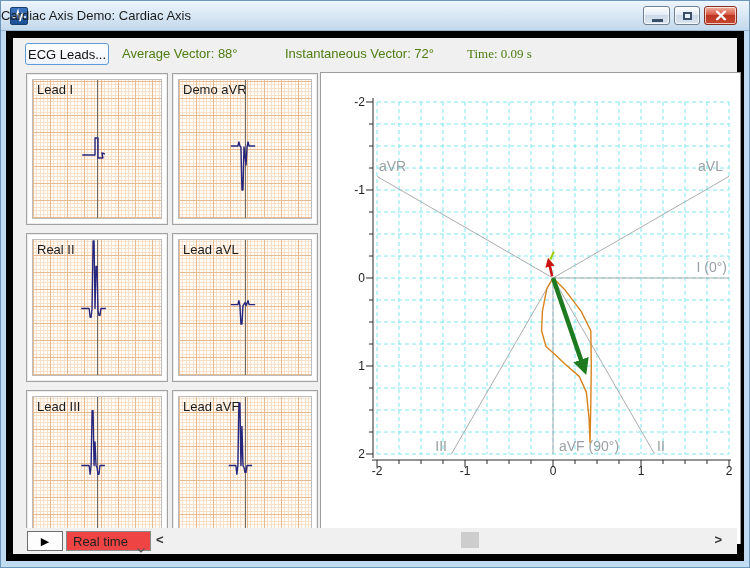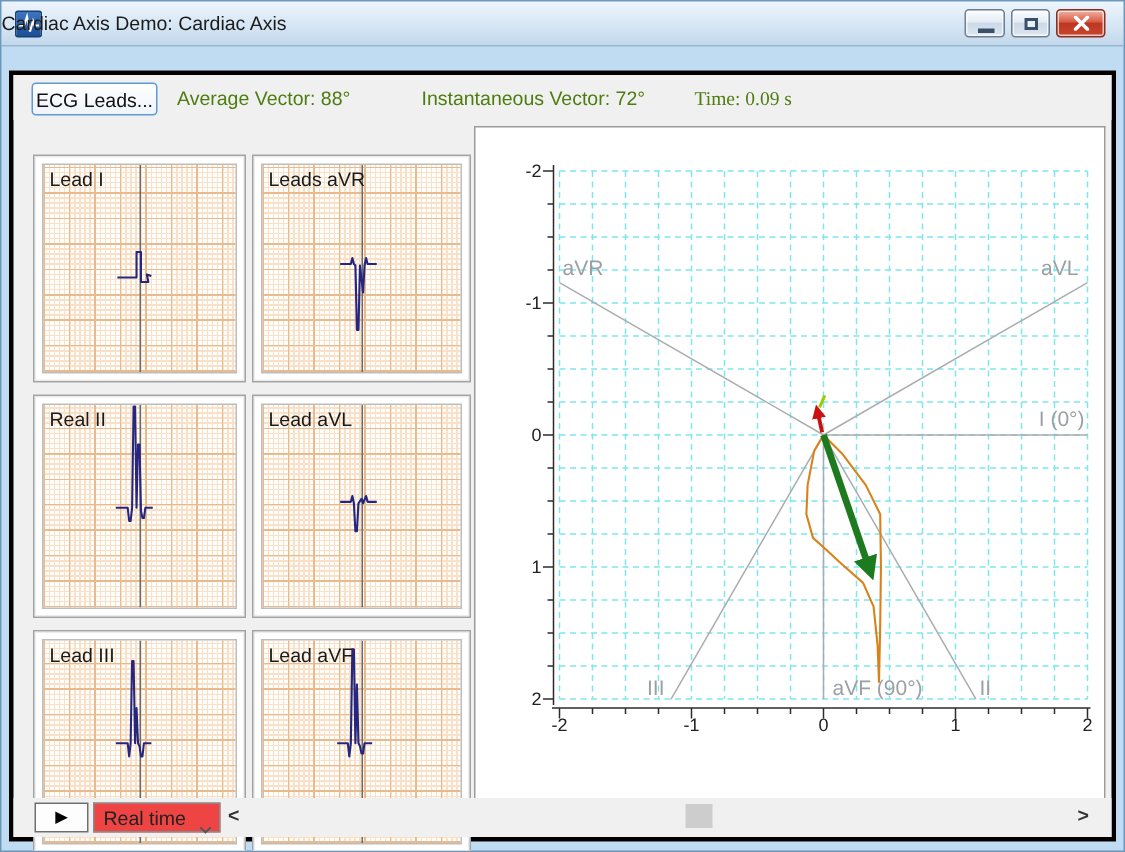--- a/index.html
+++ b/index.html
@@ -14,29 +14,29 @@
   .win-controls{position:absolute;top:5px;right:12px;display:flex;gap:4px;}
   .win-btn{height:19px;border:1px solid #6f7f90;border-radius:3px;position:relative;
     background:linear-gradient(#fdfdfd,#e3ecf5 45%,#ccd9e8 50%,#dce6f0);box-shadow:inset 0 0 0 1px rgba(255,255,255,.7);}
   .win-btn.min{width:27px;} .win-btn.res{width:26px;}
   .win-btn.close{width:33px;border-color:#8c2f1f;
     background:linear-gradient(#f0b3a3,#d95a42 45%,#bb3723 50%,#c8452c);}
   .glyph-min{position:absolute;left:50%;top:12px;width:11px;height:3px;margin-left:-5px;background:#3a5068;}
   .glyph-res{position:absolute;left:50%;top:5px;width:9px;height:8px;margin-left:-4px;border:2px solid #3a5068;background:#e9f1f8;}
   .glyph-x{position:absolute;left:50%;top:50%;transform:translate(-50%,-50%);}
   
-  .client{position:absolute;top:30px;left:5px;right:5px;bottom:6px;background:#f0f0f0;border:3px solid #000000;margin-top:16px;}
+  .client{position:absolute;top:30px;left:5px;right:5px;bottom:6px;background:#f0f0f0;border:7px solid #000000;}
   .toolbar{position:absolute;top:0;left:0;right:0;height:30px;background:#f0f0f0;}
   .btn-ecg{position:absolute;left:12px;top:5px;width:84px;height:22px;border:1px solid #5e9ad6;border-radius:3px;
     background:linear-gradient(#ffffff,#eef4fb);font-size:13px;color:#111;padding:0;}
   .tb-label{position:absolute;top:8px;font-size:13px;color:#4d7c0f;white-space:nowrap;}
   .tb-avg{left:109px;} .tb-inst{left:272px;} .tb-time{left:454px;font-family:Liberation Serif, serif;}
   
   .content{position:absolute;top:30px;left:0;right:0;height:476px;}
-  .leads-grid{position:absolute;left:13px;top:23px;display:grid;grid-template-columns:142px 146px;
+  .leads-grid{position:absolute;left:13px;top:5px;display:grid;grid-template-columns:142px 146px;
     grid-template-rows:152px 149px 149px;column-gap:4px;row-gap:8px;}
   .lead-panel{background:#fff;border:1px solid #a2a2a2;box-shadow:inset 0 0 0 1px #ececec;padding:5px;}
   .lead-grid{position:relative;width:100%;height:100%;border:1px solid #bdbdbd;overflow:hidden;
     background:
       repeating-linear-gradient(90deg,#e9ba8e 0 1px,transparent 1px 17px),
       repeating-linear-gradient(0deg,#e9ba8e 0 1px,transparent 1px 17px),
       repeating-linear-gradient(90deg,#f8e0c9 0 1px,transparent 1px 3.4px),
       repeating-linear-gradient(0deg,#f8e0c9 0 1px,transparent 1px 3.4px),
       #fffdf9;}
   .lead-cursor{position:absolute;left:50%;top:0;bottom:0;width:1px;background:#6a6a6a;}
@@ -105,21 +105,21 @@
               </svg>
             <span class="lead-title">Lead I</span>
           </div>
         </div>
         <div class="lead-panel">
           <div class="lead-grid">
             <div class="lead-cursor"></div>
             <svg class="lead-wave" viewBox="0 0 130 138" preserveAspectRatio="none">
                 <polyline points="51,66 58,66 59,62 60,66 61,67 62,110 63,110 64,67 66,85 67,67 68,62 69,66 75,66" fill="none" stroke="#26267e" stroke-width="1.4" stroke-linejoin="round"></polyline>
               </svg>
-            <span class="lead-title">Leads aVR</span>
+            <span class="lead-title">Demo aVR</span>
           </div>
         </div>
         <div class="lead-panel">
           <div class="lead-grid">
             <div class="lead-cursor"></div>
             <svg class="lead-wave" viewBox="0 0 130 138" preserveAspectRatio="none">
                 <polyline points="49,70 57,70 58,79 59,79 60,70 61,1 62,1 63,70 64,27 65,27 66,72 67,77 68,77 69,70 74,70" fill="none" stroke="#26267e" stroke-width="1.4" stroke-linejoin="round"></polyline>
               </svg>
             <span class="lead-title">Real II</span>
           </div>

